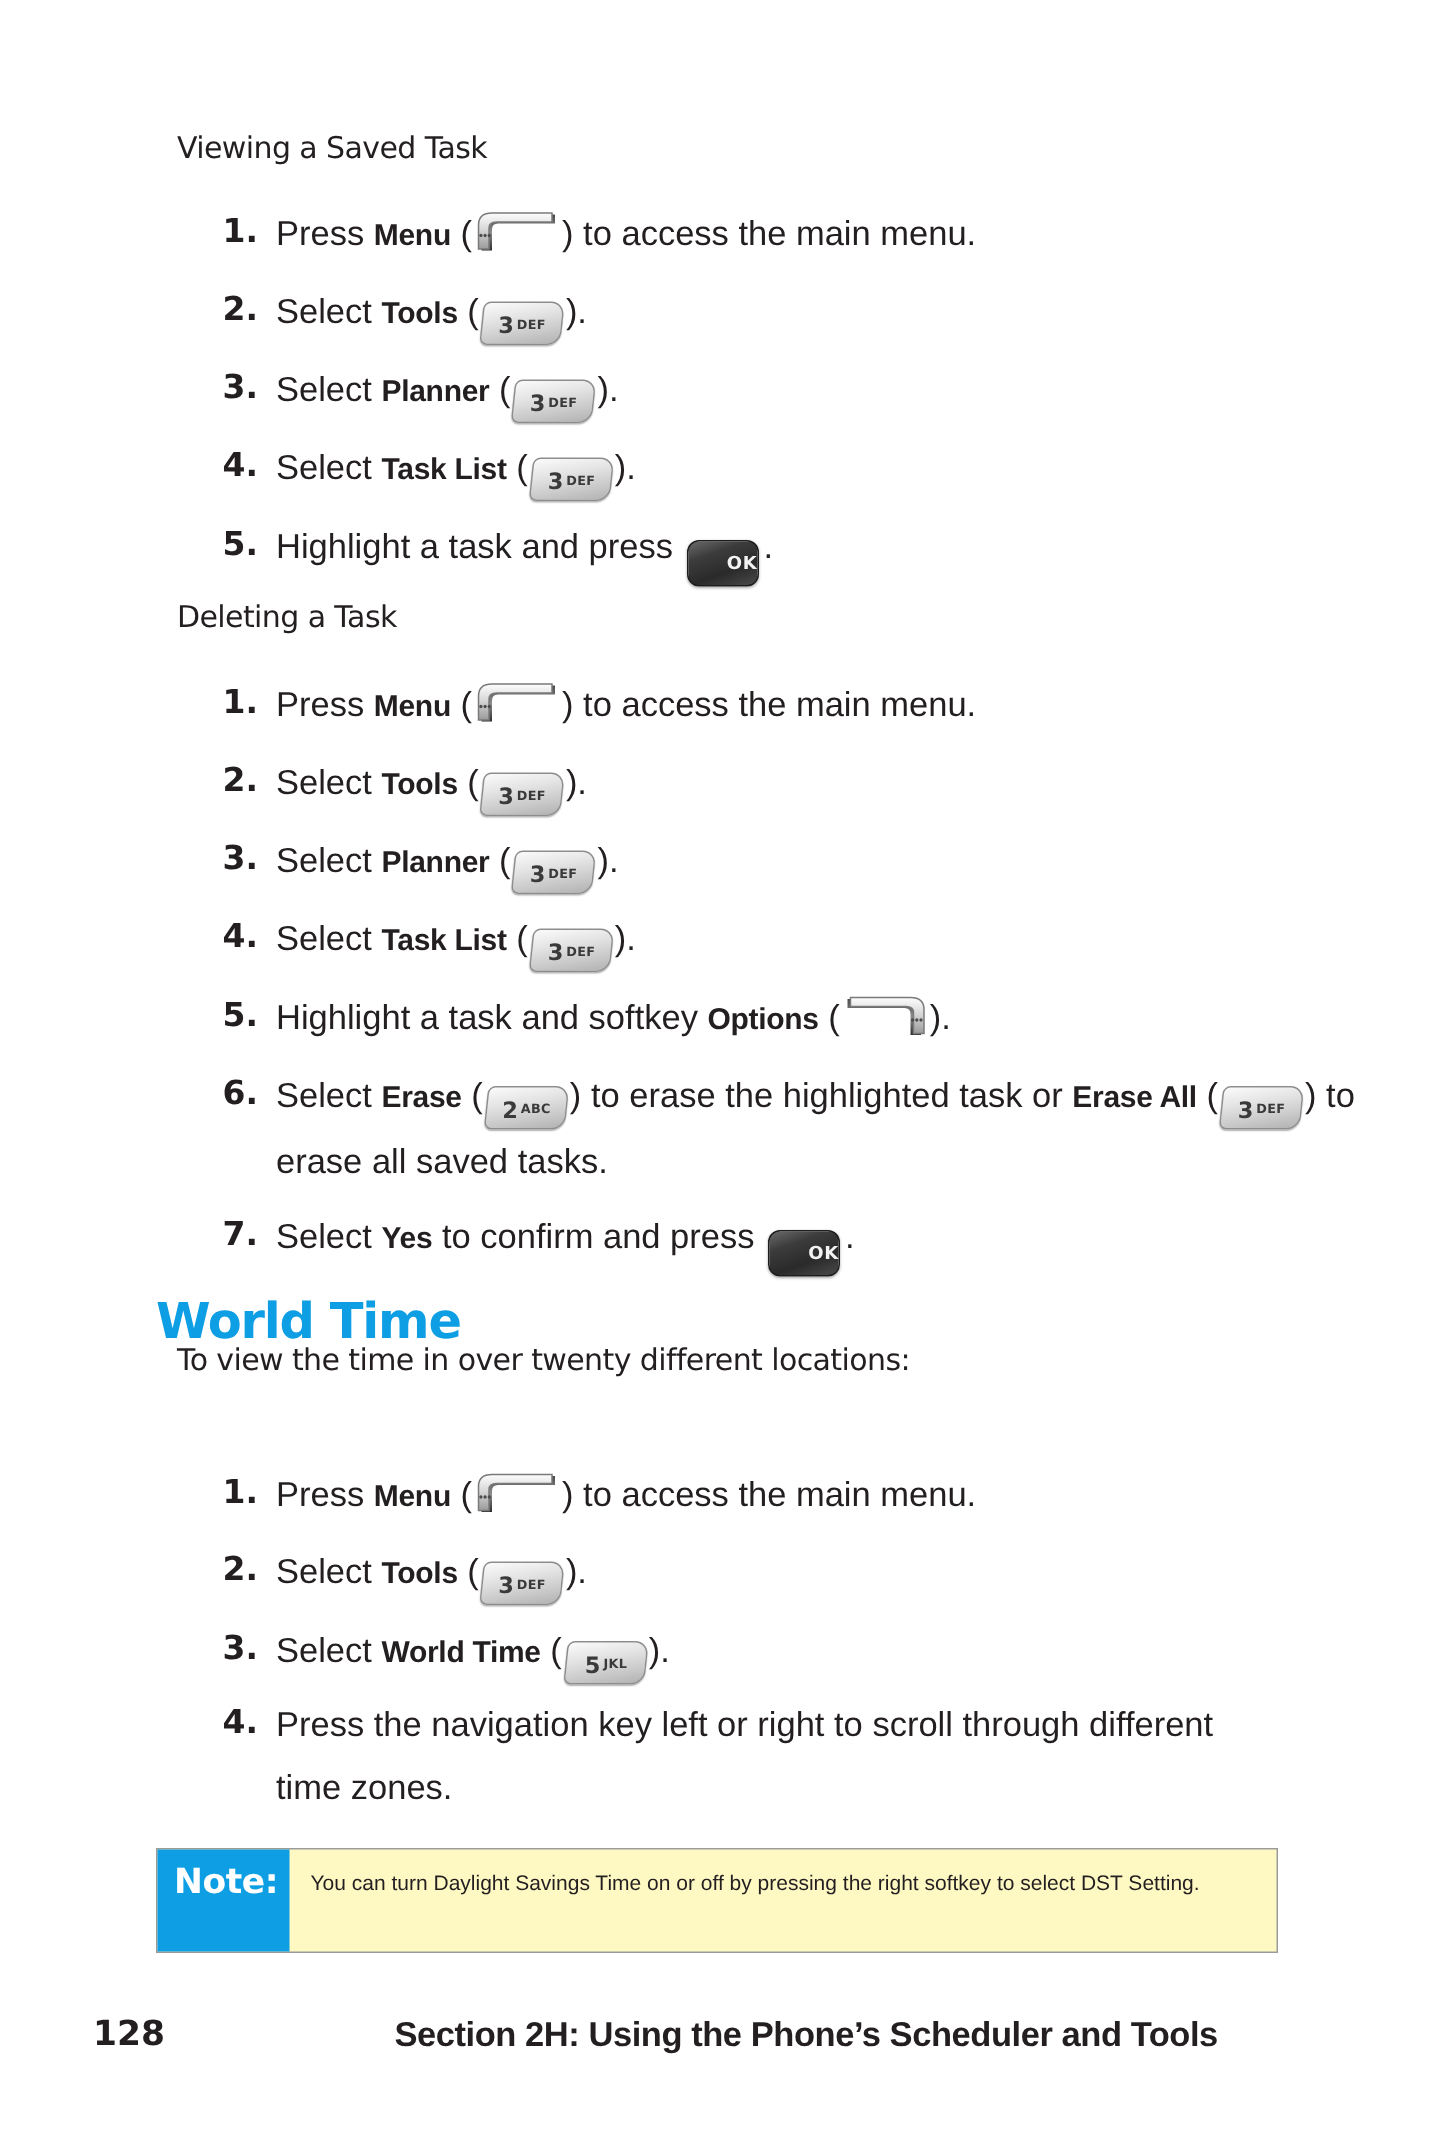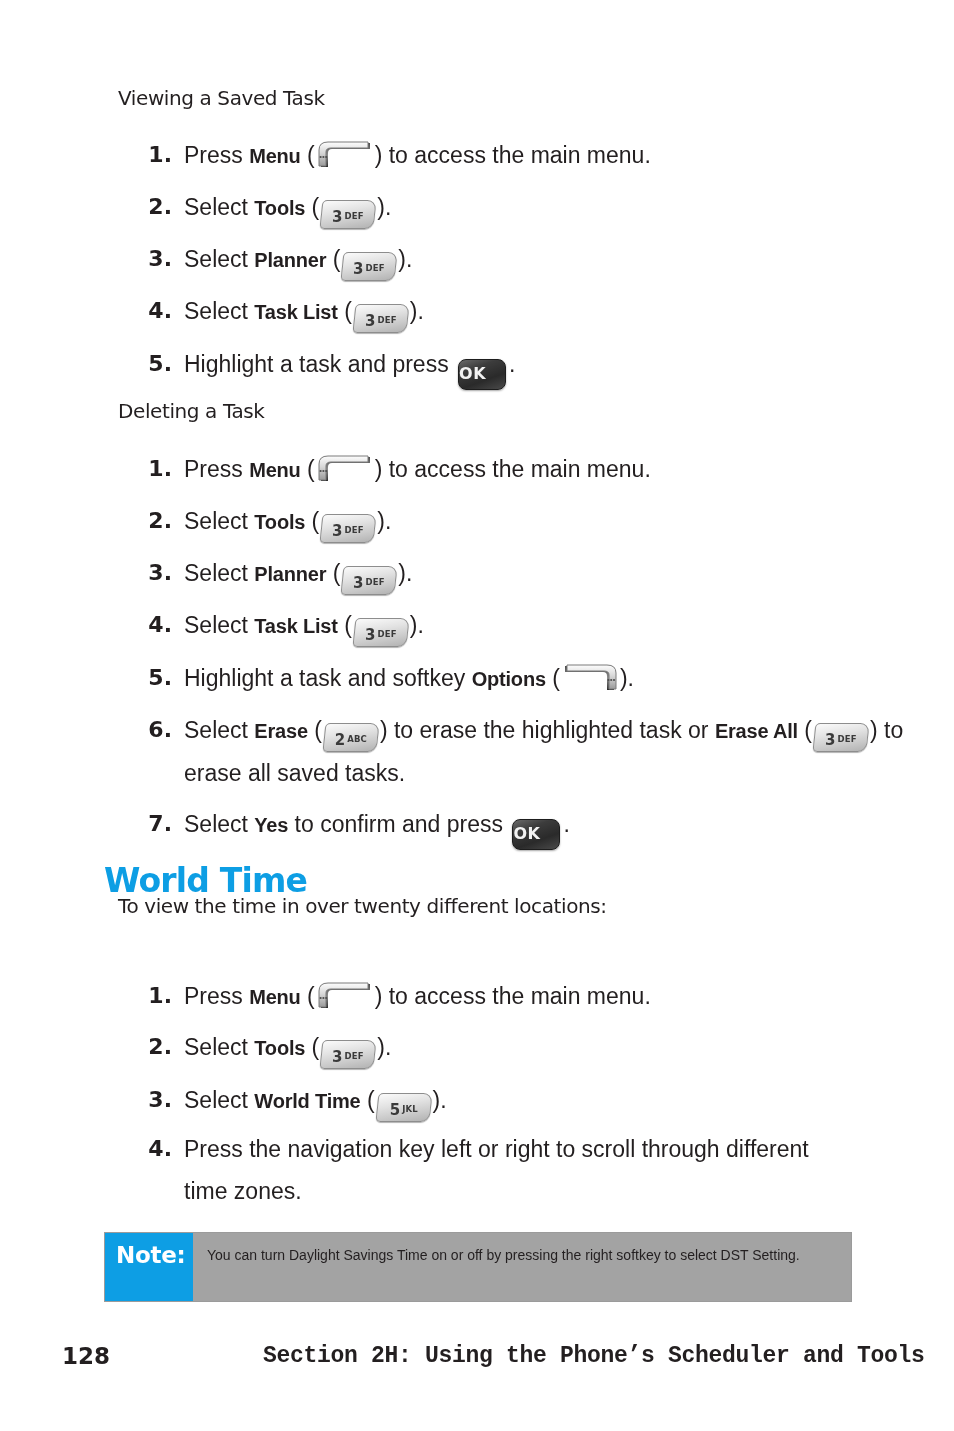--- a/index.html
+++ b/index.html
@@ -116,25 +116,25 @@
     width: 46px;
     height: 29px;
     border-radius: 8px;
     background: linear-gradient(160deg, #6b6b6b 0%, #3c3c3c 30%, #2a2a2a 65%, #4a4a4a 100%);
     border: 1px solid #1d1d1d;
     box-shadow: 0 1px 2px rgba(0,0,0,0.35);
     margin: 0 3px;
   }
   .key-ok .lbl {
     display: block;
-    text-align: left;
+    text-align: right;
     line-height: 28px;
     font-family: "DejaVu Sans", sans-serif;
     font-weight: bold;
-    font-size: 16px;
+    font-size: 12px;
     color: #f2f2f2;
     letter-spacing: 0.5px;
   }
 
   
   .key-soft {
     width: 54px;
     height: 30px;
     margin: 0 3px;
   }
@@ -143,21 +143,21 @@
   
   .note {
     position: absolute;
     left: 104px;
     top: 1232px;
     width: 748px;
     height: 70px;
     display: flex;
     border: 1px solid #9b9b9b;
     box-sizing: border-box;
-    background: #a3a3a3;
+    background: #fef9c3;
   }
   .note-label {
     width: 88px;
     flex: 0 0 88px;
     background: #0d9ee4;
     color: #ffffff;
     font-family: "DejaVu Sans", sans-serif;
     font-weight: bold;
     font-size: 23px;
     padding: 9px 0 0 11px;
@@ -180,21 +180,21 @@
     top: 1343px;
     font-family: "DejaVu Sans", sans-serif;
     font-weight: bold;
     font-size: 23px;
     color: #231f20;
   }
   .footer-title {
     position: absolute;
     left: 263px;
     top: 1343px;
-    font-family: Liberation Mono, monospace;
+    font-family: Liberation Sans, sans-serif;
     font-weight: bold;
     font-size: 23px;
     letter-spacing: -0.3px;
     color: #231f20;
     white-space: nowrap;
   }
 </style>
 </head>
 <body>
 

